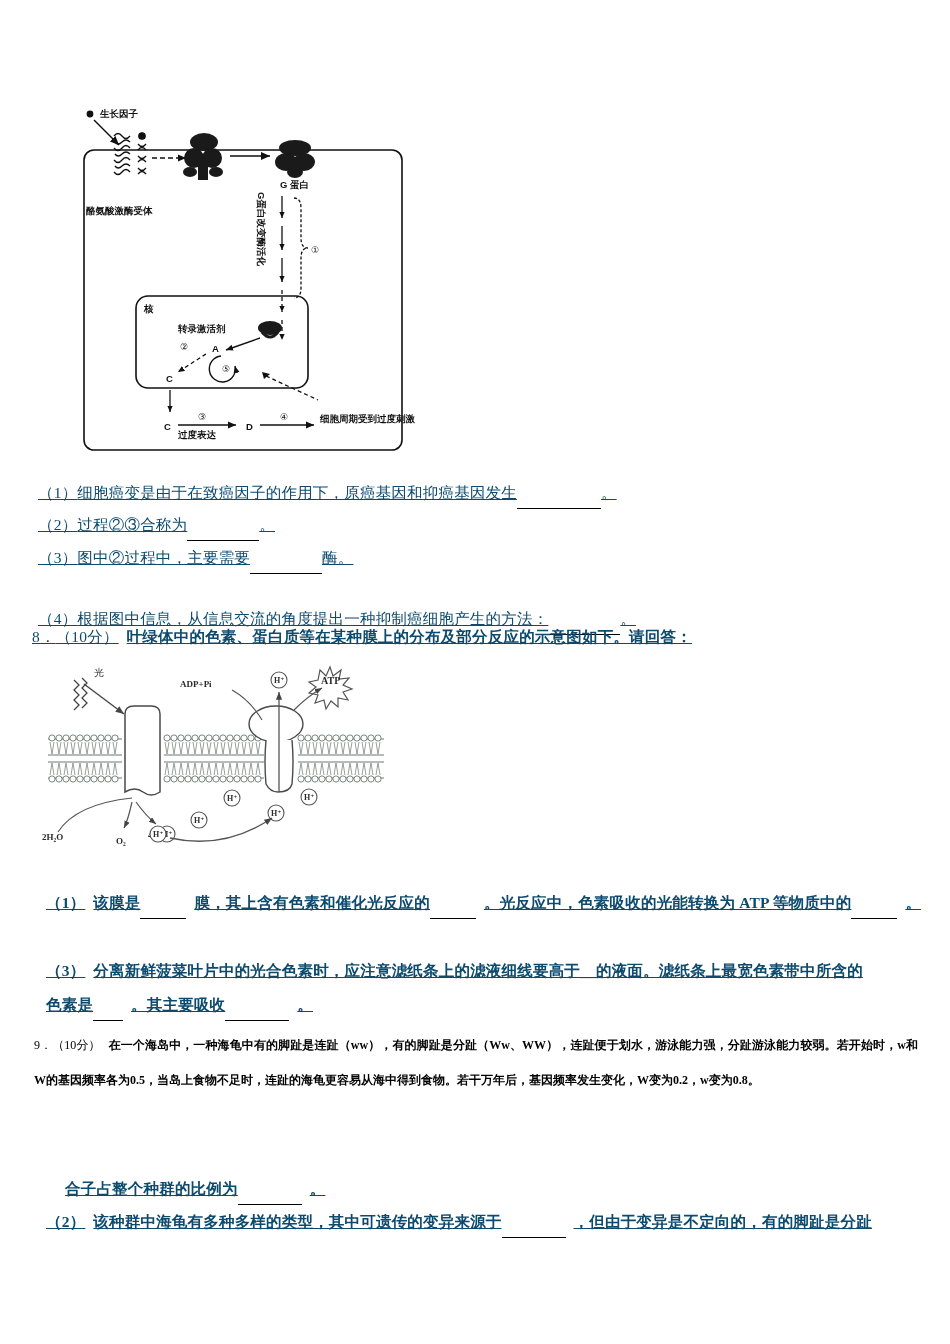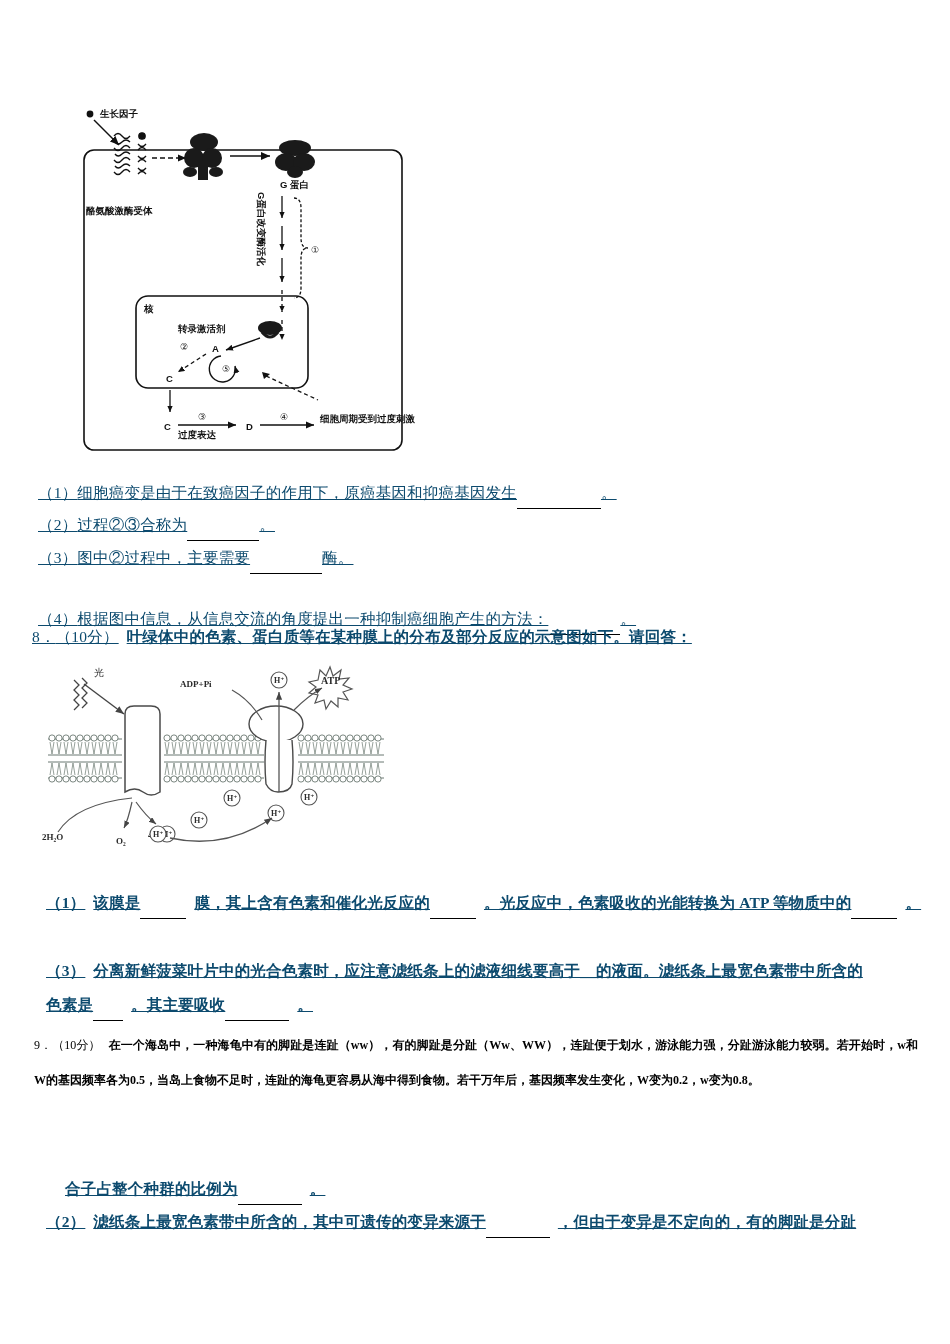--- a/index.html
+++ b/index.html
@@ -474,16 +474,16 @@
   <div class="para" style="top:1028px;">
     <span>9．</span><span>（10分）</span><span class="bold">在一个海岛中，一种海龟中有的脚趾是连趾（ww），有的脚趾是分趾（Ww、WW），连趾便于划水，游泳能力强，分趾游泳能力较弱。若开始时，w和W的基因频率各为0.5，当岛上食物不足时，连趾的海龟更容易从海中得到食物。若干万年后，基因频率发生变化，W变为0.2，w变为0.8。</span>
   </div>
 
 
   <div class="qtext" style="left:38px; top:1174px;margin-left:19px;">
     <span class="bold">合子占整个种群的比例为</span><u class="fill w64">&nbsp;</u><span class="bold">。</span>
   </div>
 
   <div class="qtext" style="left:38px; top:1207px;">
-    <span class="bold">（2）</span><span class="bold">滤纸条上最宽色素带中所含的，其中可遗传的变异来源于</span><u class="fill w64">&nbsp;</u><span class="bold">，但由于变异是不定向的，有的脚趾是分趾</span>
+    <span class="bold">（2）</span><span class="bold">该种群中海龟有多种多样的类型，其中可遗传的变异来源于</span><u class="fill w64">&nbsp;</u><span class="bold">，但由于变异是不定向的，有的脚趾是分趾</span>
   </div>
 
 </div>
 
 </body></html>

